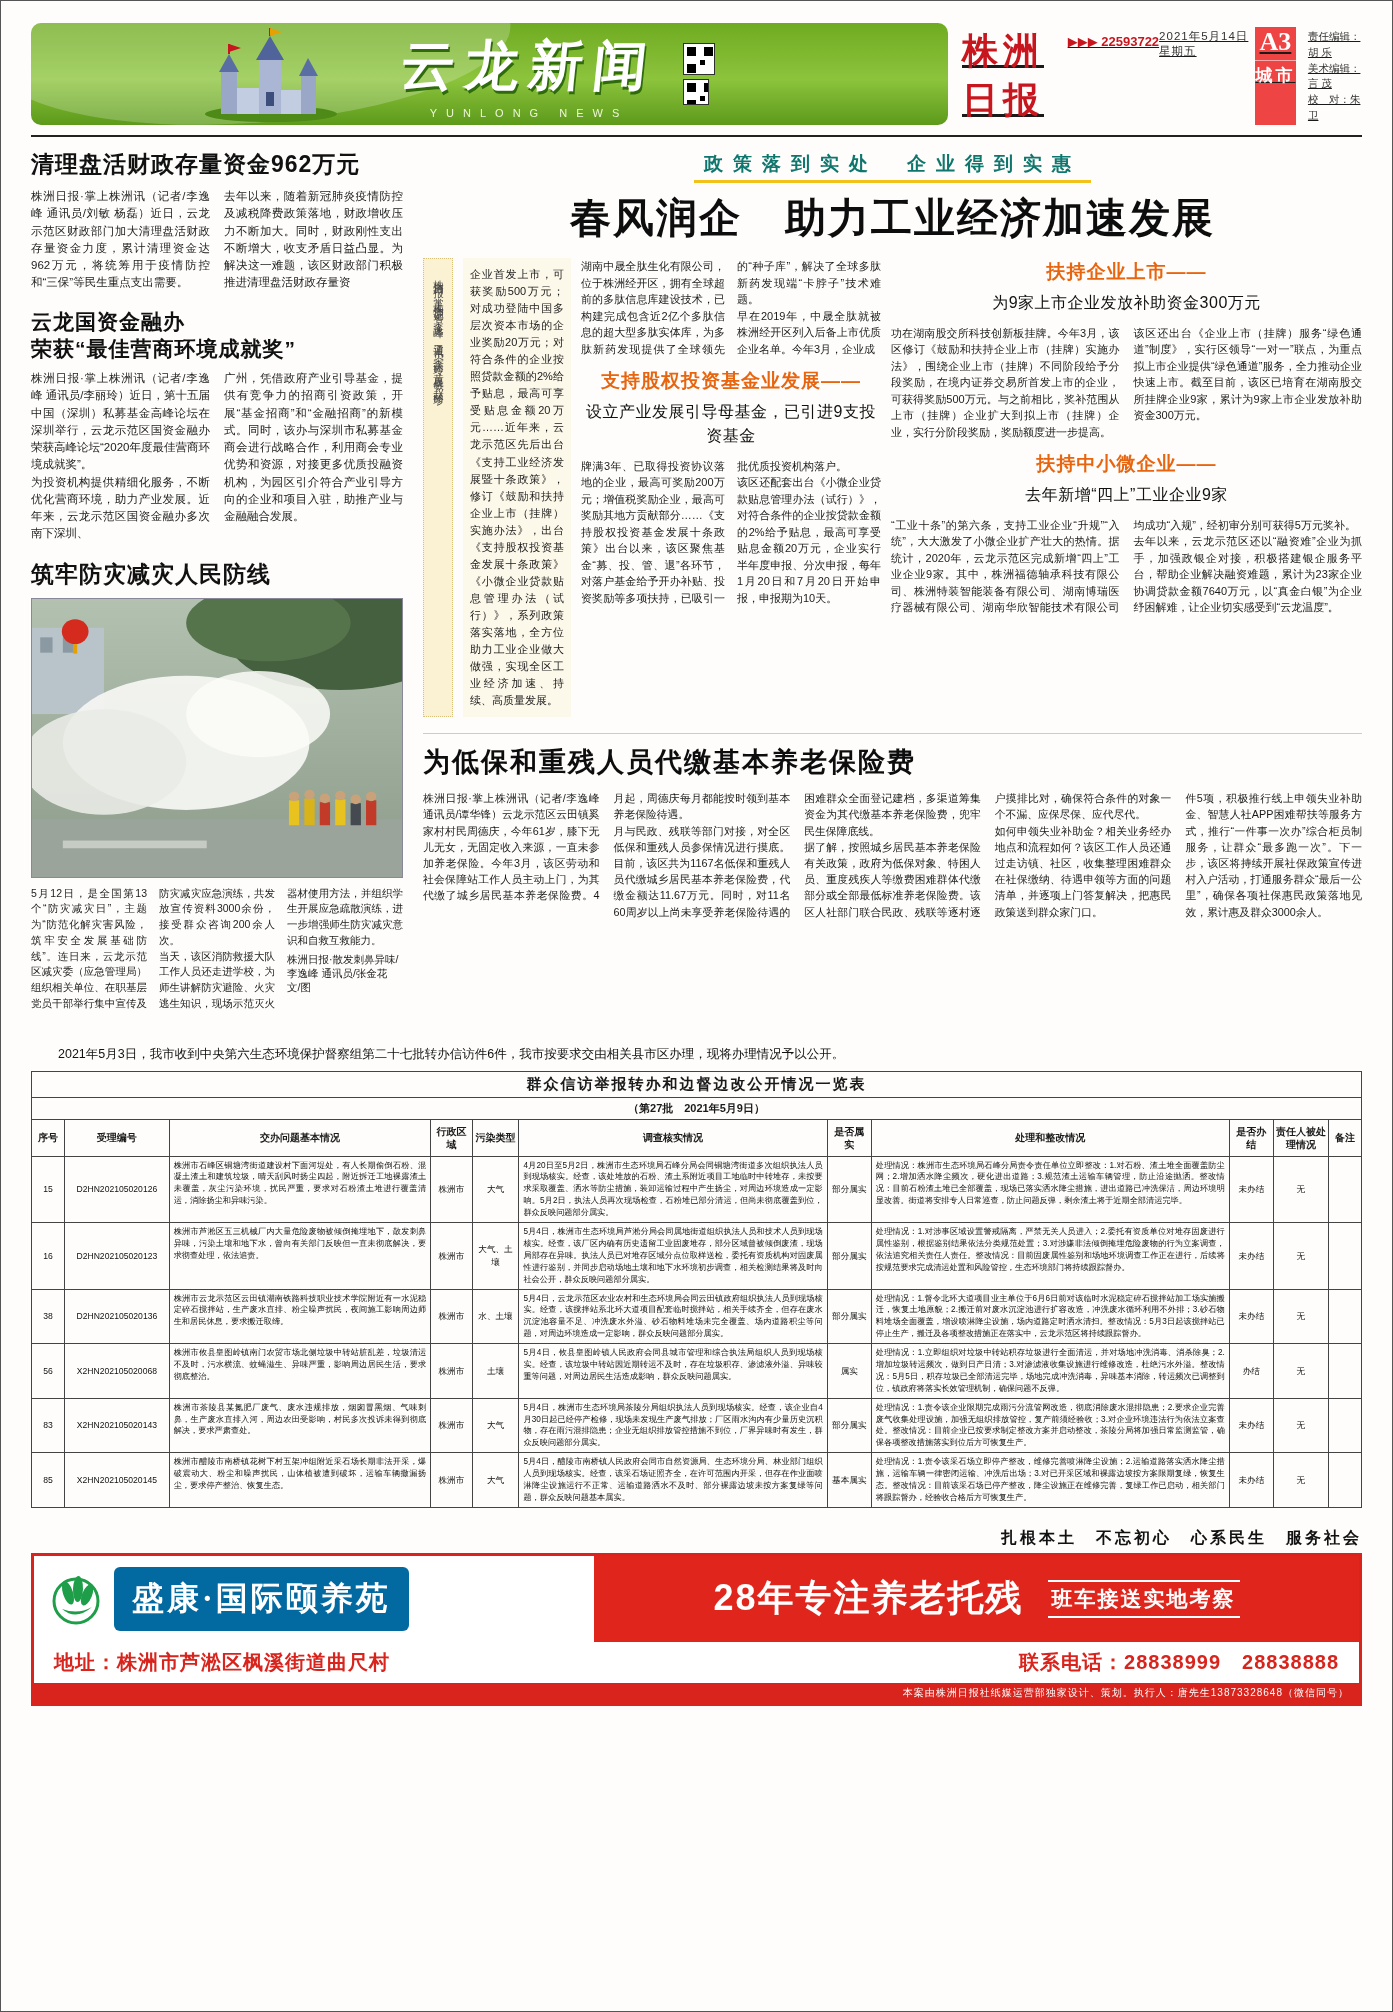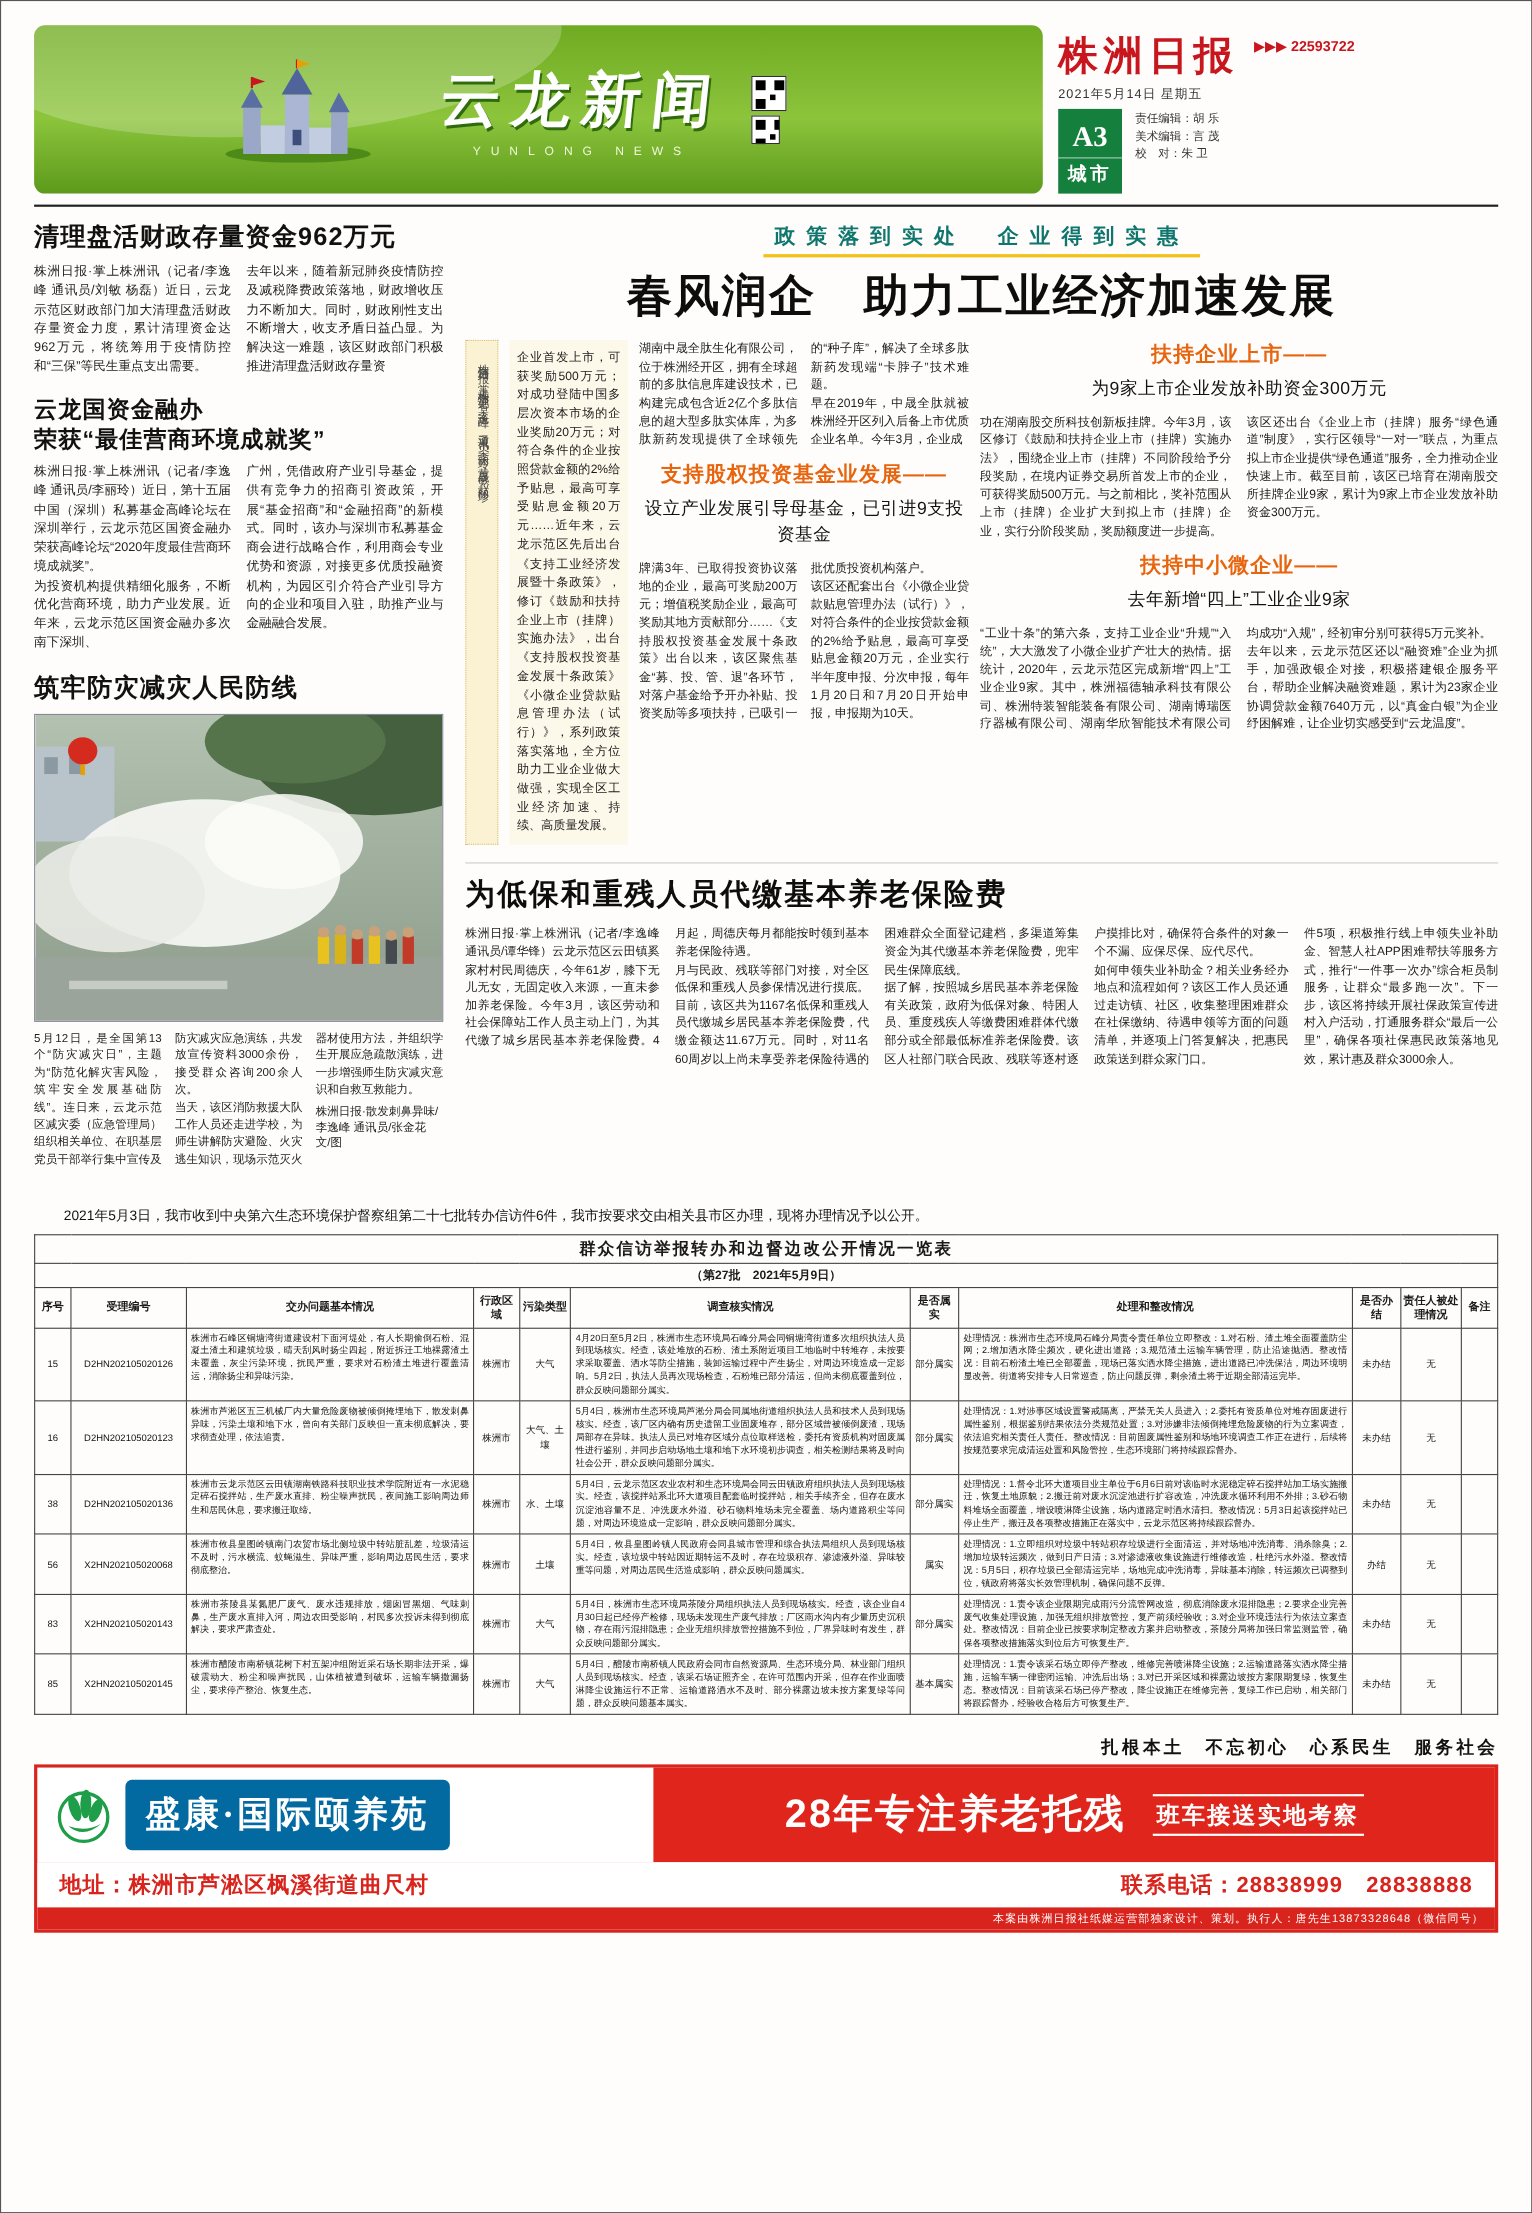--- a/index.html
+++ b/index.html
@@ -20,28 +20,28 @@
              text-shadow:2px 3px 0 #2f6b0c; transform:skewX(-6deg); font-family:"Liberation Serif","DejaVu Serif",serif; }
   .mast-en { font-size:11px; letter-spacing:9px; color:#eef7d8; margin-top:4px; }
   .qr-group { position:relative; z-index:2; margin-left:26px; display:flex; flex-direction:column; gap:4px; }
   .qr { width:32px; height:32px; background:
         linear-gradient(#000 0 0) 3px 3px/9px 9px no-repeat,
         linear-gradient(#000 0 0) 20px 3px/9px 9px no-repeat,
         linear-gradient(#000 0 0) 3px 20px/9px 9px no-repeat,
         linear-gradient(#000 0 0) 16px 16px/5px 5px no-repeat,#fff;
         border:1px solid #2f2f2f; }
   .qr.sm { width:26px; height:26px; }
-  .paper-info { width:400px; display:flex; flex-direction:column; padding-top:4px; }
+  .paper-info { width:400px; display:flex; flex-direction:row; padding-top:4px;text-decoration:underline; }
   .paper-top { display:flex; align-items:flex-start; gap:14px; }
   .paper-name { color:#c8161e; font-size:36px; font-weight:900; letter-spacing:5px;
                 font-family:"Liberation Serif","DejaVu Serif",serif; }
   .hotline { color:#c8161e; font-weight:700; font-size:13px; margin-top:7px; white-space:nowrap; }
   .paper-date { font-size:11.5px; color:#333; margin:2px 0 6px; letter-spacing:1px; }
   .info-row { display:flex; gap:12px; }
-  .page-box { background:#15803d; color:#fff; width:58px; text-align:center; padding:11px 0 6px; }
+  .page-box { background:#ef4444; color:#fff; width:58px; text-align:center; padding:0 0 6px; }
   .pno { font-size:26px; font-weight:900; font-family:"Liberation Serif","DejaVu Serif",serif; }
   .psec { font-size:17px; font-weight:700; letter-spacing:3px; border-top:1px solid rgba(255,255,255,.55);
           margin-top:3px; padding-top:3px; }
   .credit-col { font-size:10.5px; color:#333; line-height:1.5; padding-top:2px; }
 
   
   .top-grid { display:grid; grid-template-columns:372px 1fr; column-gap:20px; padding-top:12px; }
 
   .art-title { font-size:23px; font-weight:900; letter-spacing:1px; margin-bottom:8px; color:#111; }
   .art-title.two-line { line-height:1.3; font-size:21px; }

